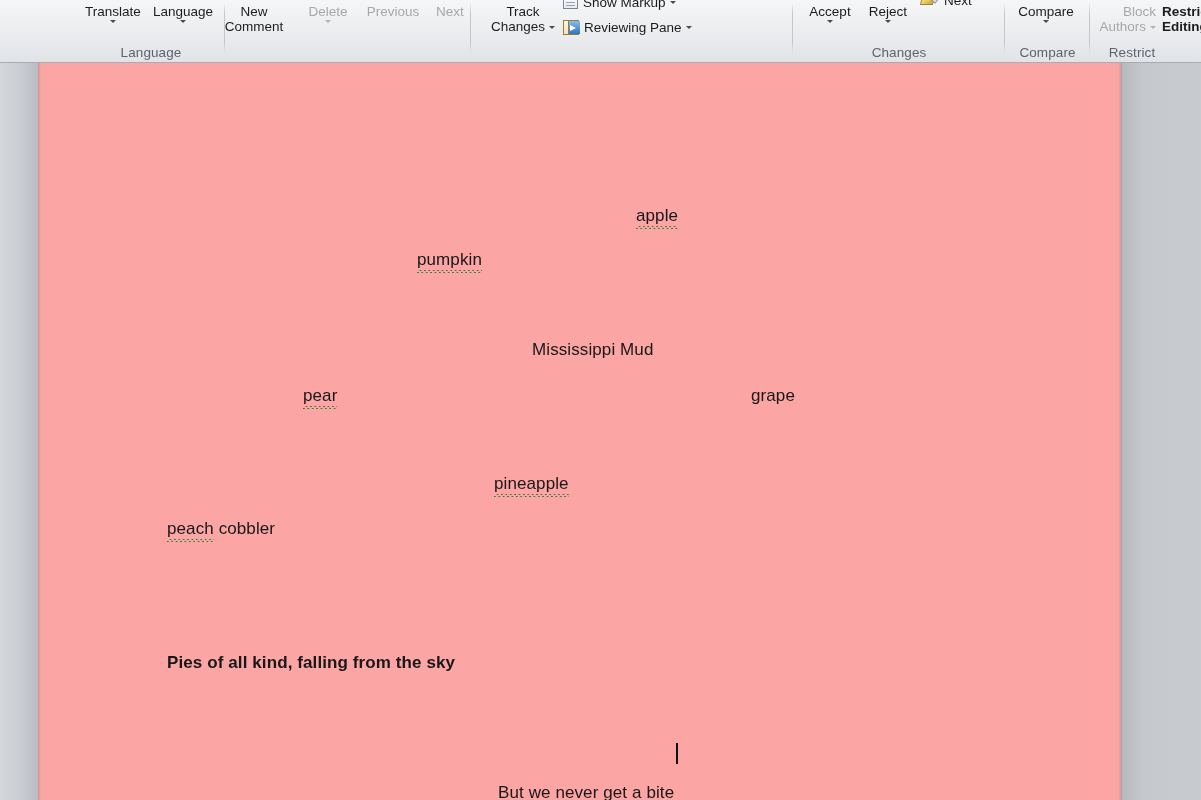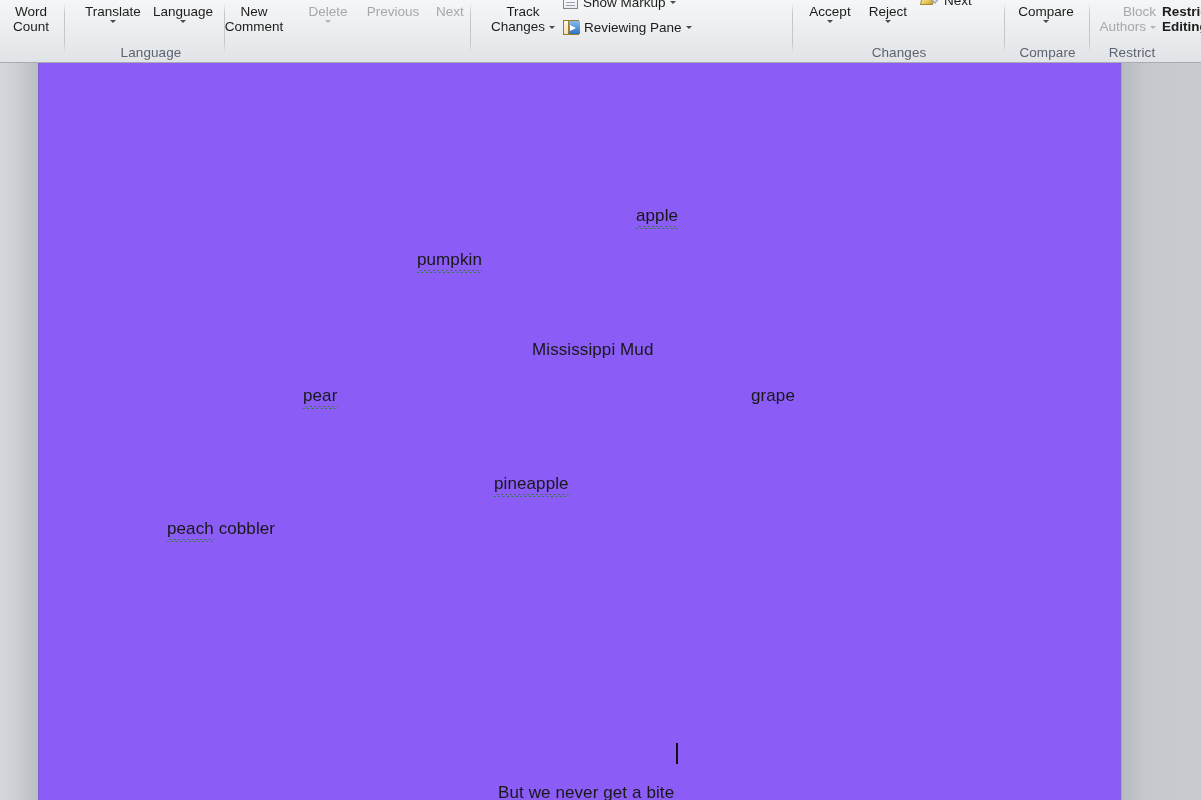--- a/index.html
+++ b/index.html
@@ -186,21 +186,21 @@
     position: absolute;
     left: 1121px; top: 0;
     width: 80px; height: 737px;
     background: linear-gradient(to right,#b6babf 0%, #c5c9ce 30%, #c8ccd1 100%);
   }
   .page {
     position: absolute;
     left: 38px; top: 0;
     width: 1083px;
     height: 737px;
-    background: #8b5cf6;
+    background: #fca5a5;
   }
   .page-shadow-l {
     position: absolute;
     left: 38px; top: 0;
     width: 3px; height: 737px;
     background: linear-gradient(to right, rgba(100,104,110,0.30), rgba(100,104,110,0));
   }
   .page-shadow-r {
     position: absolute;
     left: 1118px; top: 0;
@@ -244,27 +244,20 @@
     height: 21px;
     background: #111111;
   }
 </style>
 </head>
 <body>
 
 <div class="ribbon">
   <div class="ribbon-inner">
 
-    <div class="rgroup" style="left:0px; width:65px;">
-      <div class="rbtn" style="left:0px; top:4px; width:62px;">
-        <span class="l1">Word</span>
-        <span class="l2">Count</span>
-      </div>
-      <div class="rgsep"></div>
-    </div>
 
     <div class="rgroup" style="left:77px; width:148px;">
       <div class="rbtn" style="left:2px; top:4px; width:68px;">
         <span class="l1">Translate</span>
         <span class="caret"></span>
       </div>
       <div class="rbtn" style="left:70px; top:4px; width:72px;">
         <span class="l1">Language</span>
         <span class="caret"></span>
       </div>
@@ -356,18 +349,19 @@
   <div class="gutter-left"></div>
   <div class="gutter-right"></div>
   <div class="page" id="doc-page">
       <div class="doc-word" style="left: 598px; top: 143px;"><span class="sq">apple</span></div>
       <div class="doc-word" style="left: 379px; top: 187px;"><span class="sq">pumpkin</span></div>
       <div class="doc-word" style="left: 494px; top: 277px;">Mississippi Mud</div>
       <div class="doc-word" style="left: 265px; top: 323px;"><span class="sq">pear</span></div>
       <div class="doc-word" style="left: 713px; top: 323px;">grape</div>
       <div class="doc-word" style="left: 456px; top: 411px;"><span class="sq">pineapple</span></div>
       <div class="doc-word" style="left: 129px; top: 456px;"><span class="sq">peach</span><span> cobbler</span></div>
+      <div class="doc-word bold" style="left: 129px; top: 590px;">Pies of all kind, falling from the sky</div>
       <div class="doc-word" style="left: 446px; top: 720px; margin-left: 14px;">But we never get a bite</div>
       <div class="caret-bar" style="left: 638px; top: 680px;"></div>
     </div>
   <div class="page-shadow-l"></div>
   <div class="page-shadow-r"></div>
 </div>
 
 </body></html>

